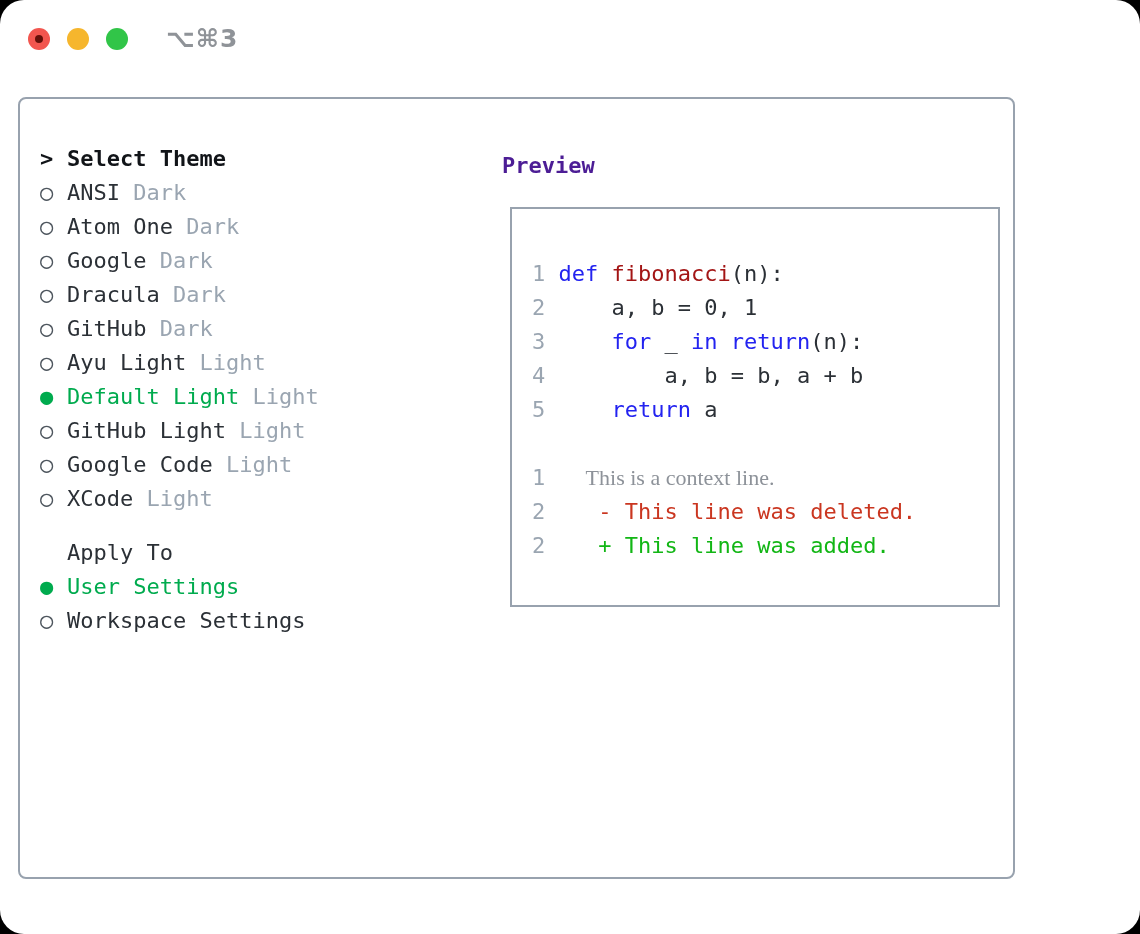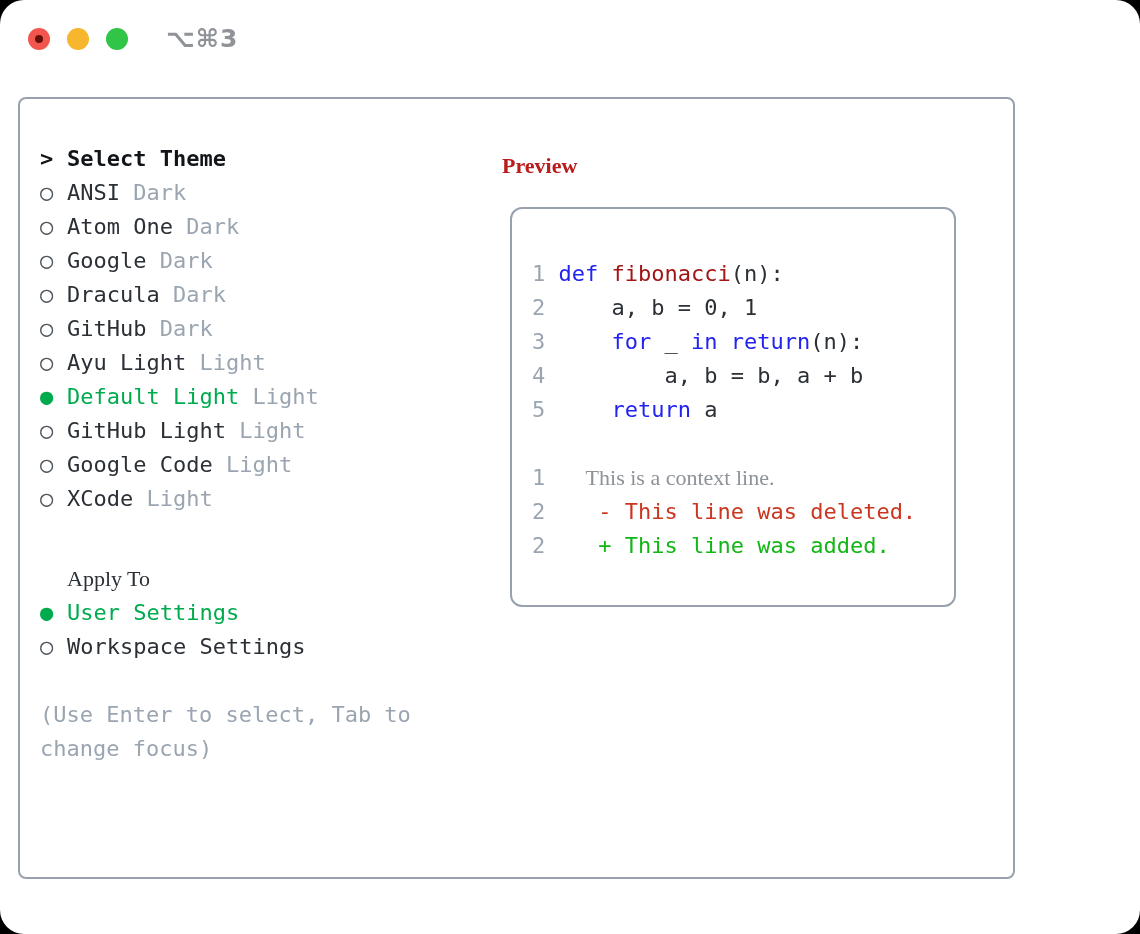--- a/index.html
+++ b/index.html
@@ -40,28 +40,28 @@
   .marker{display:inline-block;width:27px;color:#4e565e;}
   .marker.cursor{color:#111418;font-weight:700;}
   .marker.sel{color:var(--accent-green);}
   .header-text{font-weight:700;color:#111418;}
   .apply-header-text{color:var(--text);}
   .theme-row .name{color:var(--text);}
   .theme-row.selected .name{color:var(--accent-green);}
   .variant{color:var(--muted);}
   .apply-row .label{color:var(--text);}
   .apply-row.selected .label{color:var(--accent-green);}
-  #apply-header{margin-top:46px;font-family:Liberation Serif, serif;}
+  #apply-header{margin-top:20px;}
   .help{margin-top:34px;white-space:pre-line;color:var(--muted);font-size:22px;line-height:34px;}
   
   .right-col{position:absolute;left:482px;top:50px;font-size:22px;line-height:34px;}
-  .preview-title{font-weight:700;color:#b91c1c;height:34px;font-family:Liberation Serif, serif;}
+  .preview-title{font-weight:700;color:#4c1d95;height:34px;}
   .preview-box{
-    margin-top:24px;margin-left:8px;width:446px;height:400px;
-    border:2px solid var(--border);border-radius:12px;
+    margin-top:24px;margin-left:8px;width:490px;height:400px;
+    border:2px solid var(--border);border-radius:0;
     padding:48px 0 0 20px;overflow:hidden;background:var(--window-bg);
   }
   .code-line{white-space:pre;height:34px;font-size:22px;line-height:34px;}
   .tok.num{color:var(--linenum);}
   .tok.pl{color:var(--text);}
   .tok.kw{color:var(--keyword);}
   .tok.fn{color:var(--function);}
   .tok.ctx{color:var(--context);font-family:Liberation Serif, serif;}
   .tok.del{color:var(--deleted);}
   .tok.add{color:var(--added);}
@@ -94,22 +94,20 @@
           <div class="row theme-row selected"><span class="marker sel">●</span><span class="name">Default Light</span><span class="variant"> Light</span></div>
           <div class="row theme-row"><span class="marker">○</span><span class="name">GitHub Light</span><span class="variant"> Light</span></div>
           <div class="row theme-row"><span class="marker">○</span><span class="name">Google Code</span><span class="variant"> Light</span></div>
           <div class="row theme-row"><span class="marker">○</span><span class="name">XCode</span><span class="variant"> Light</span></div>
         </div>
       <div class="row" id="apply-header"><span class="marker"></span><span class="apply-header-text">Apply To</span></div>
       <div id="apply-list">
           <div class="row apply-row selected"><span class="marker sel">●</span><span class="label">User Settings</span></div>
           <div class="row apply-row"><span class="marker">○</span><span class="label">Workspace Settings</span></div>
         </div>
-      <div class="help">(Use Enter to select, Tab to
-change focus)</div>
     </div>
 
     <div class="right-col">
       <div class="preview-title">Preview</div>
       <div class="preview-box">
         <div id="code-lines">
             <div class="code-line"><span class="tok num">1 </span><span class="tok kw">def</span><span class="tok pl"> </span><span class="tok fn">fibonacci</span><span class="tok pl">(n):</span></div>
             <div class="code-line"><span class="tok num">2 </span><span class="tok pl">    a, b = 0, 1</span></div>
             <div class="code-line"><span class="tok num">3 </span><span class="tok pl">    </span><span class="tok kw">for</span><span class="tok pl"> _ </span><span class="tok kw">in</span><span class="tok pl"> </span><span class="tok kw">return</span><span class="tok pl">(n):</span></div>
             <div class="code-line"><span class="tok num">4 </span><span class="tok pl">        a, b = b, a + b</span></div>

